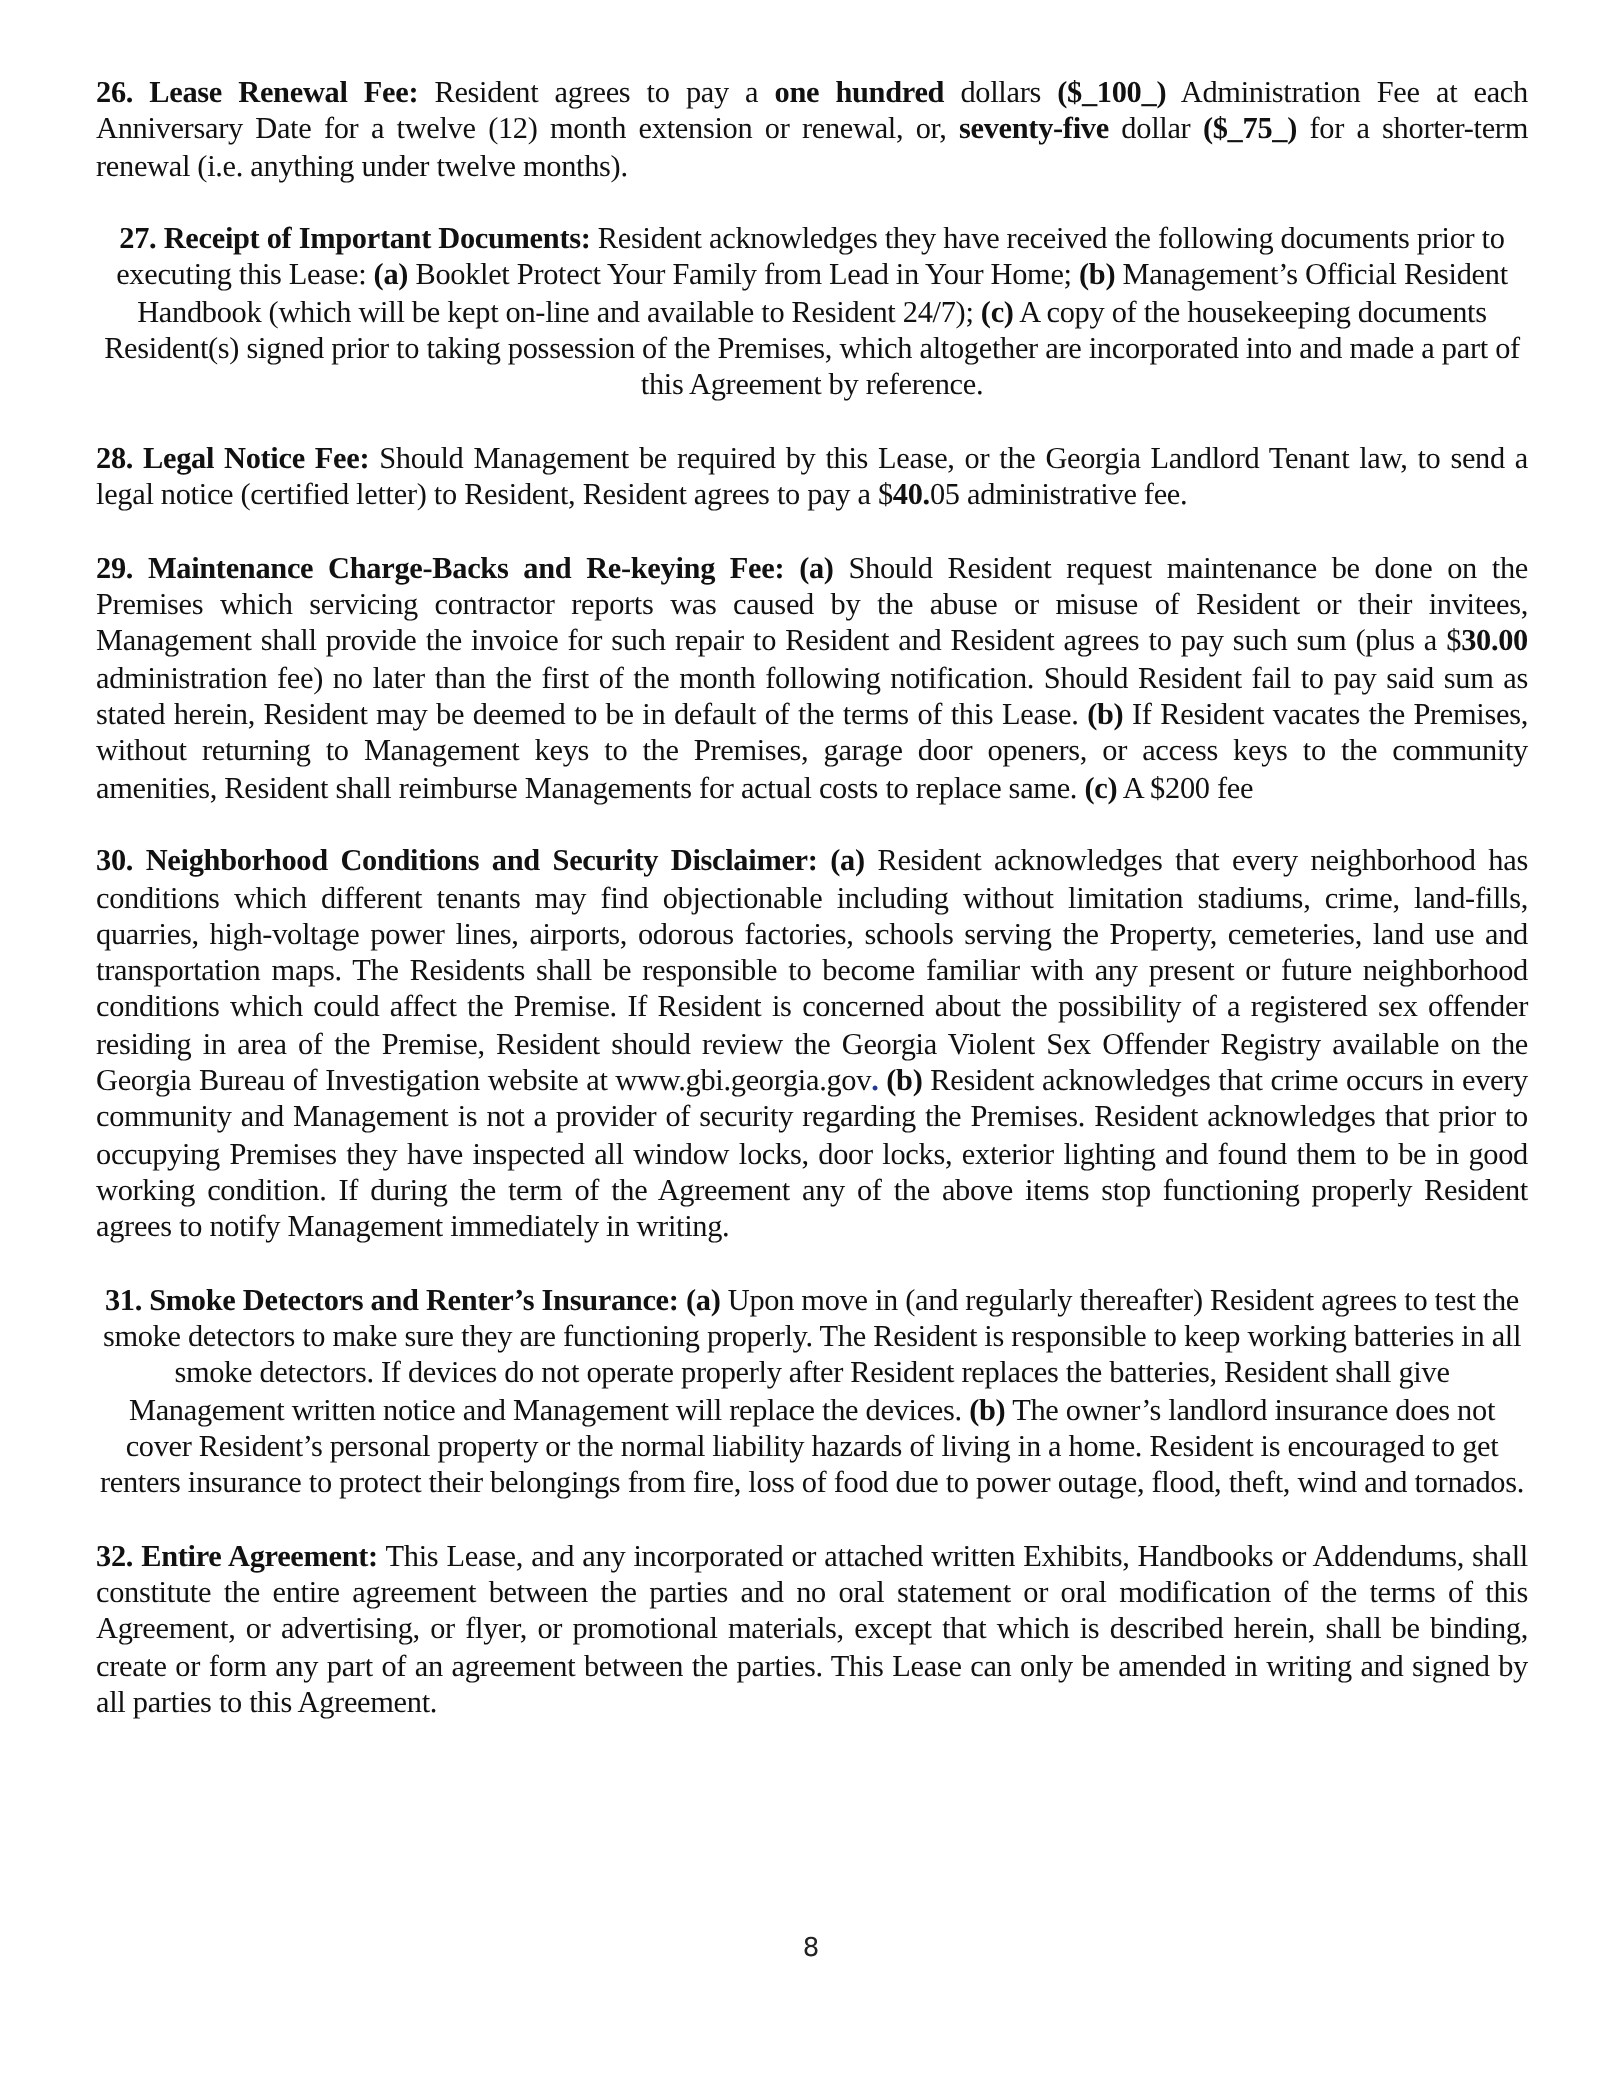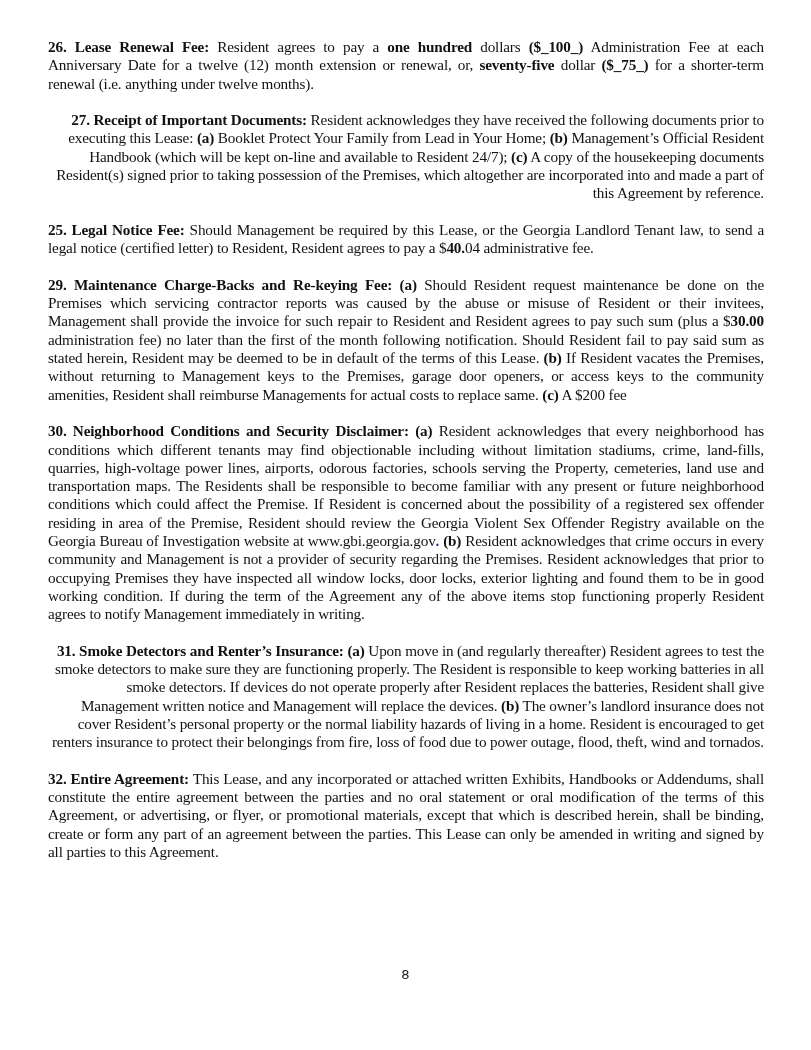--- a/index.html
+++ b/index.html
@@ -4,34 +4,34 @@
 <style>
   html, body { margin: 0; padding: 0; background: #ffffff; }
   body { width: 811px; height: 1050px; position: relative; overflow: hidden; }
   .page {
     position: absolute; left: 48px; top: 38px; width: 716px;
     font-family: Liberation Serif, serif;
     font-size: 15.2px; line-height: 18.3px; color: #111111;
     letter-spacing: -0.15px;
   }
   .clause { margin: 0 0 18.3px 0; text-align: justify; }
-  .clause.ragged { text-align: right; }
+  .clause.ragged { text-align: center; }
   .clause b { font-weight: bold; }
   .dot-blue { color: #1f3a93; font-weight: bold; }
   .page-number {
     position: absolute; top: 967px; left: 0; width: 811px; text-align: center;
     font-family: "DejaVu Sans", sans-serif; font-size: 13px; color: #222222;
   }
 </style>
 </head>
 <body>
 
 <div class="page">
   <p class="clause"><b>26. Lease Renewal Fee:</b><span> Resident agrees to pay a </span><b>one hundred</b><span> dollars </span><b>($_100_)</b><span> Administration Fee at each Anniversary Date for a twelve (12) month extension or renewal, or, </span><b>seventy-five</b><span> dollar </span><b>($_75_)</b><span> for a shorter-term renewal (i.e. anything under twelve months).</span></p>
   <p class="clause ragged"><b>27. Receipt of Important Documents:</b><span> Resident acknowledges they have received the following documents prior to executing this Lease: </span><b>(a)</b><span> Booklet Protect Your Family from Lead in Your Home; </span><b>(b)</b><span> Management’s Official Resident Handbook (which will be kept on-line and available to Resident 24/7); </span><b>(c)</b><span> A copy of the housekeeping documents Resident(s) signed prior to taking possession of the Premises, which altogether are incorporated into and made a part of this Agreement by reference.</span></p>
-  <p class="clause"><b>25. Legal Notice Fee:</b><span> Should Management be required by this Lease, or the Georgia Landlord Tenant law, to send a legal notice (certified letter) to Resident, Resident agrees to pay a $</span><b>40.</b><span>04 administrative fee.</span></p>
+  <p class="clause"><b>28. Legal Notice Fee:</b><span> Should Management be required by this Lease, or the Georgia Landlord Tenant law, to send a legal notice (certified letter) to Resident, Resident agrees to pay a $</span><b>40.</b><span>05 administrative fee.</span></p>
   <p class="clause"><b>29. Maintenance Charge-Backs and Re-keying Fee:</b><span> </span><b>(a)</b><span> Should Resident request maintenance be done on the Premises which servicing contractor reports was caused by the abuse or misuse of Resident or their invitees, Management shall provide the invoice for such repair to Resident and Resident agrees to pay such sum (plus a $</span><b>30.00</b><span> administration fee) no later than the first of the month following notification. Should Resident fail to pay said sum as stated herein, Resident may be deemed to be in default of the terms of this Lease. </span><b>(b)</b><span> If Resident vacates the Premises, without returning to Management keys to the Premises, garage door openers, or access keys to the community amenities, Resident shall reimburse Managements for actual costs to replace same. </span><b>(c)</b><span> A $200 fee</span></p>
   <p class="clause"><b>30. Neighborhood Conditions and Security Disclaimer:</b><span> </span><b>(a)</b><span> Resident acknowledges that every neighborhood has conditions which different tenants may find objectionable including without limitation stadiums, crime, land-fills, quarries, high-voltage power lines, airports, odorous factories, schools serving the Property, cemeteries, land use and transportation maps. The Residents shall be responsible to become familiar with any present or future neighborhood conditions which could affect the Premise. If Resident is concerned about the possibility of a registered sex offender residing in area of the Premise, Resident should review the Georgia Violent Sex Offender Registry available on the Georgia Bureau of Investigation website at www.gbi.georgia.gov</span><span class="dot-blue">.</span><span> </span><b>(b)</b><span> Resident acknowledges that crime occurs in every community and Management is not a provider of security regarding the Premises. Resident acknowledges that prior to occupying Premises they have inspected all window locks, door locks, exterior lighting and found them to be in good working condition. If during the term of the Agreement any of the above items stop functioning properly Resident agrees to notify Management immediately in writing.</span></p>
   <p class="clause ragged"><b>31. Smoke Detectors and Renter’s Insurance:</b><span> </span><b>(a)</b><span> Upon move in (and regularly thereafter) Resident agrees to test the smoke detectors to make sure they are functioning properly. The Resident is responsible to keep working batteries in all smoke detectors. If devices do not operate properly after Resident replaces the batteries, Resident shall give Management written notice and Management will replace the devices. </span><b>(b)</b><span> The owner’s landlord insurance does not cover Resident’s personal property or the normal liability hazards of living in a home. Resident is encouraged to get renters insurance to protect their belongings from fire, loss of food due to power outage, flood, theft, wind and tornados.</span></p>
   <p class="clause"><b>32. Entire Agreement:</b><span> This Lease, and any incorporated or attached written Exhibits, Handbooks or Addendums, shall constitute the entire agreement between the parties and no oral statement or oral modification of the terms of this Agreement, or advertising, or flyer, or promotional materials, except that which is described herein, shall be binding, create or form any part of an agreement between the parties. This Lease can only be amended in writing and signed by all parties to this Agreement.</span></p>
 </div>
 
 <div class="page-number">8</div>
 
 </body></html>

